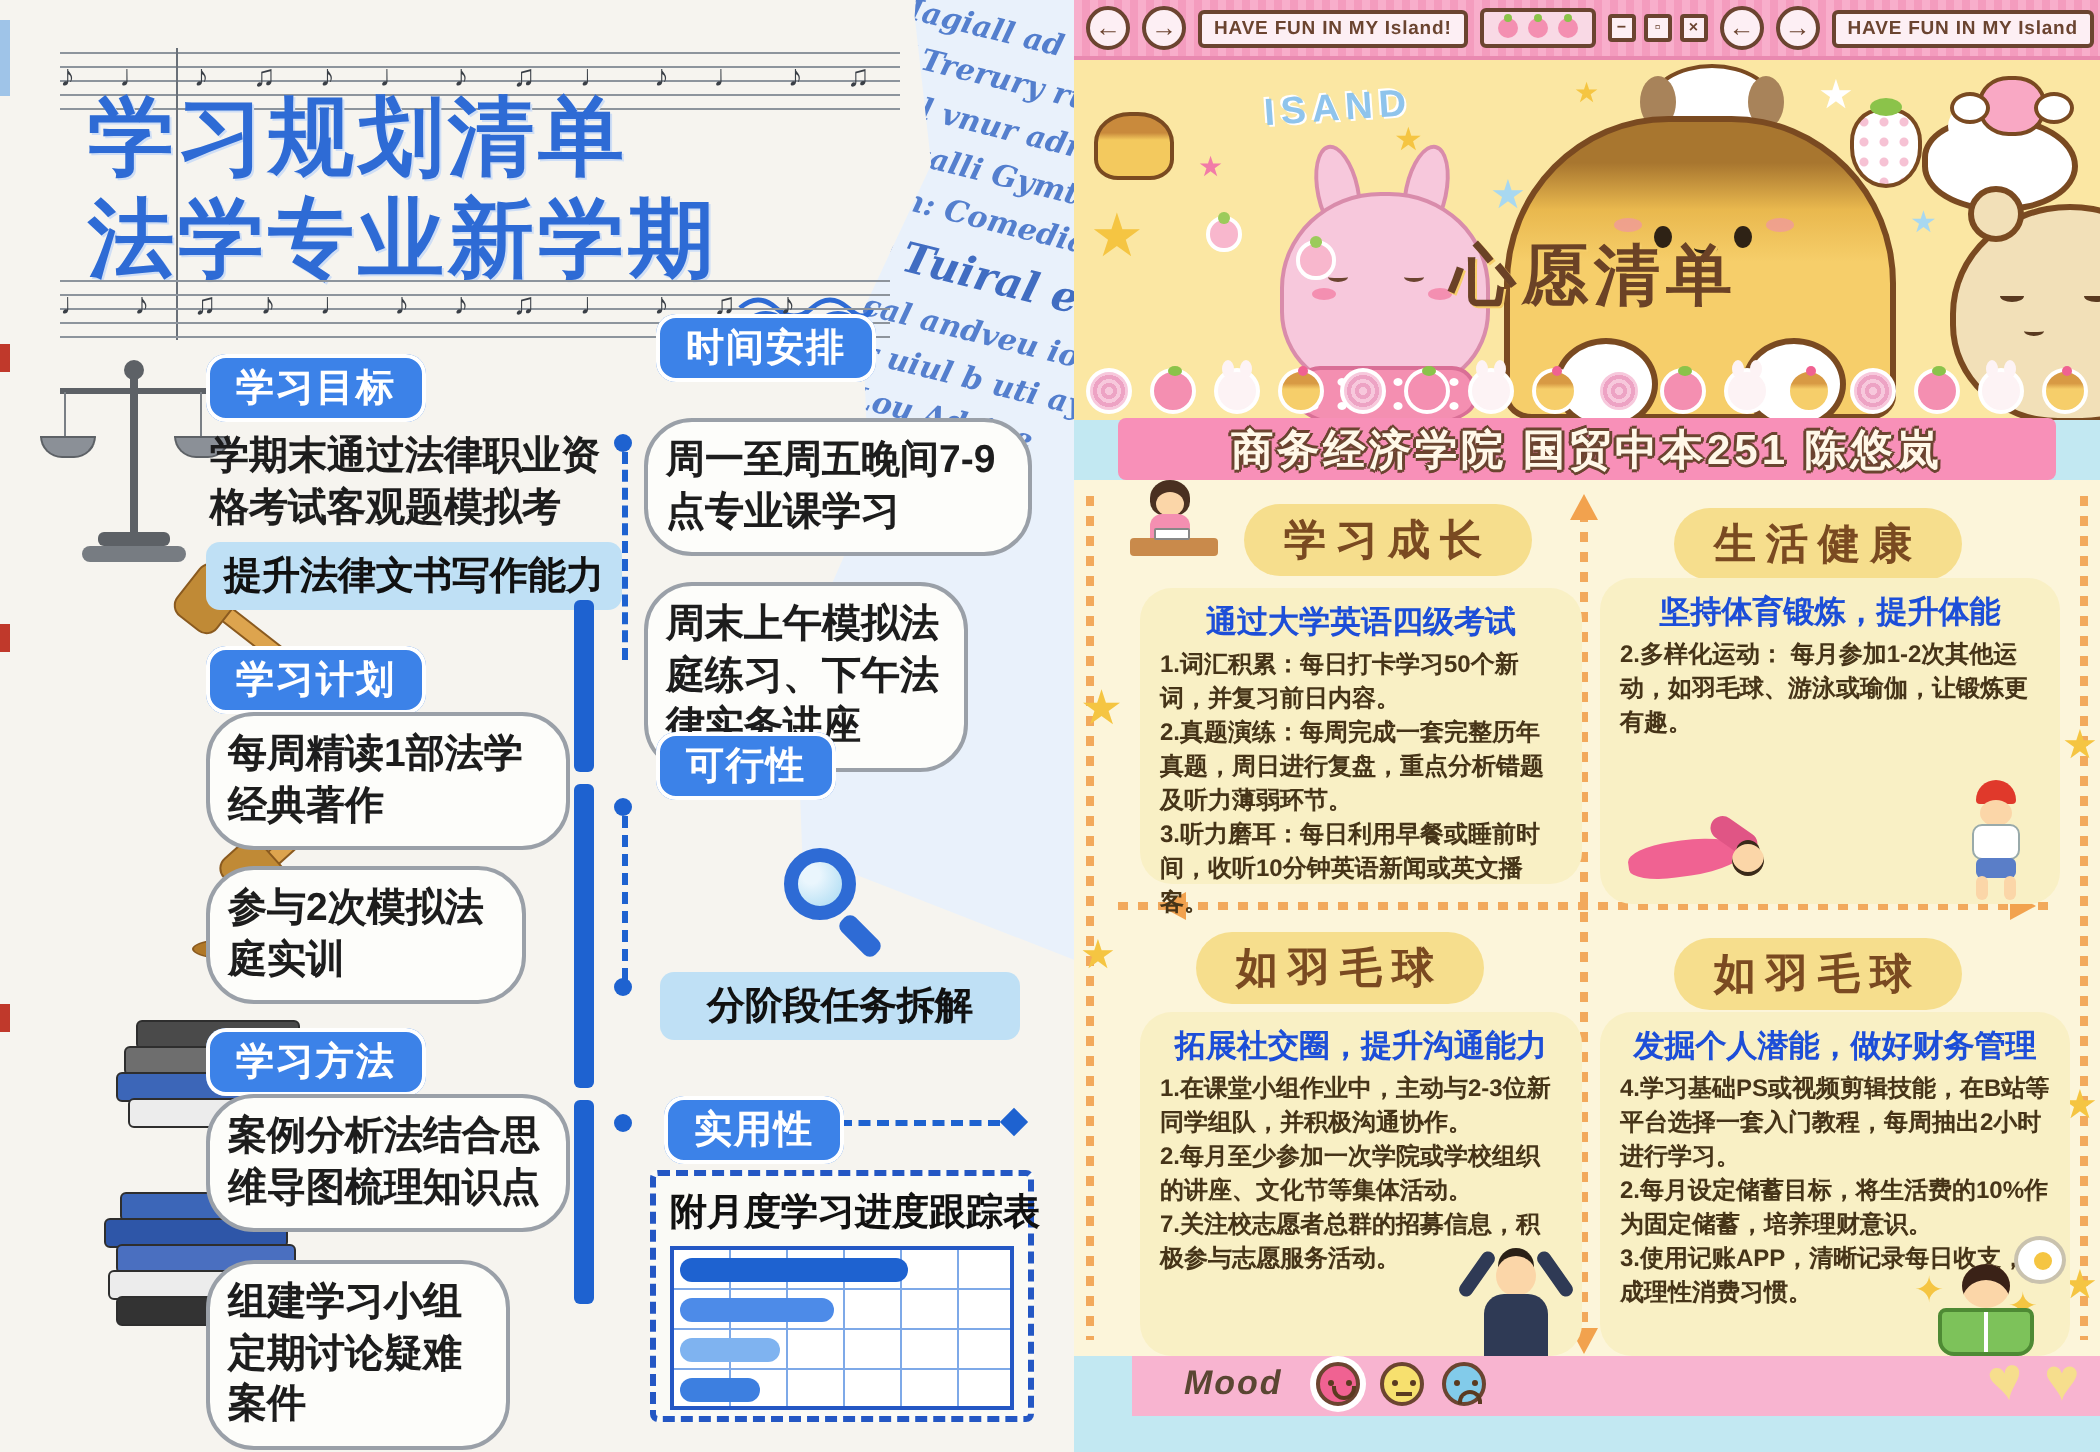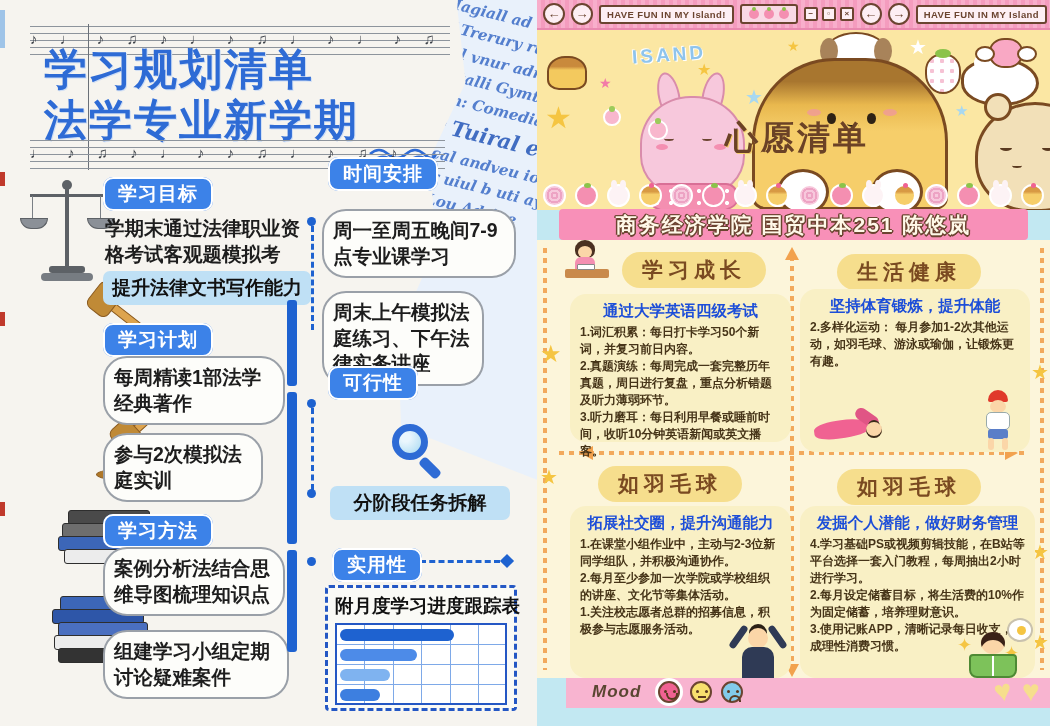--- a/index.html
+++ b/index.html
@@ -239,21 +239,21 @@
     <div class="badge-blue" style="left:103px;top:177px;">学习目标</div>
     <div class="flow-text" style="left:105px;top:215px;width:200px;">学期末通过法律职业资格考试客观题模拟考</div>
     <div class="hl-pill" style="left:103px;top:271px;">提升法律文书写作能力</div>
 
     <div class="badge-blue" style="left:103px;top:323px;">学习计划</div>
     <div class="plan-box" style="left:103px;top:356px;width:182px;">每周精读1部法学经典著作</div>
     <div class="plan-box" style="left:103px;top:433px;width:160px;">参与2次模拟法庭实训</div>
 
     <div class="badge-blue" style="left:103px;top:514px;">学习方法</div>
     <div class="plan-box" style="left:103px;top:547px;width:182px;">案例分析法结合思维导图梳理知识点</div>
-    <div class="plan-box" style="left:103px;top:630px;width:186px;">组建学习小组定期讨论疑难案件</div>
+    <div class="plan-box" style="left:103px;top:630px;width:152px;">组建学习小组定期讨论疑难案件</div>
 
     <div class="blue-bar" style="top:300px;height:86px;"></div>
     <div class="blue-bar" style="top:392px;height:152px;"></div>
     <div class="blue-bar" style="top:550px;height:102px;"></div>
     <div class="bdot" style="left:307px;top:217px;"></div>
     <div class="bdash-v" style="top:226px;height:104px;"></div>
     <div class="bdot" style="left:307px;top:399px;"></div>
     <div class="bdash-v" style="top:408px;height:82px;"></div>
     <div class="bdot" style="left:307px;top:489px;"></div>
     <div class="bdot" style="left:307px;top:557px;"></div>
@@ -420,21 +420,21 @@
           <div class="leg" style="left:10px;"></div>
             <div class="leg" style="left:24px;"></div>
         </div>
       </div>
 
       <div class="q-pill" style="left:61px;top:226px;">如羽毛球</div>
       <div class="q-card" style="left:33px;top:266px;width:221px;height:172px;background:#f9f0c5;">
         <div class="q-title">拓展社交圈，提升沟通能力</div>
         <div class="q-line">1.在课堂小组作业中，主动与2-3位新同学组队，并积极沟通协作。</div>
         <div class="q-line">2.每月至少参加一次学院或学校组织的讲座、文化节等集体活动。</div>
-        <div class="q-line">1.关注校志愿者总群的招募信息，积极参与志愿服务活动。</div>
+        <div class="q-line">7.关注校志愿者总群的招募信息，积极参与志愿服务活动。</div>
         <div class="fig" id="fig-cheer">
           <div class="arm" style="left:6px;transform:rotate(35deg);"></div>
           <div class="arm" style="right:6px;transform:rotate(-35deg);"></div>
           <div class="head"></div>
             <div class="body"></div>
         </div>
       </div>
 
       <div class="q-pill" style="left:300px;top:229px;">如羽毛球</div>
       <div class="q-card" style="left:263px;top:266px;width:235px;height:172px;">

